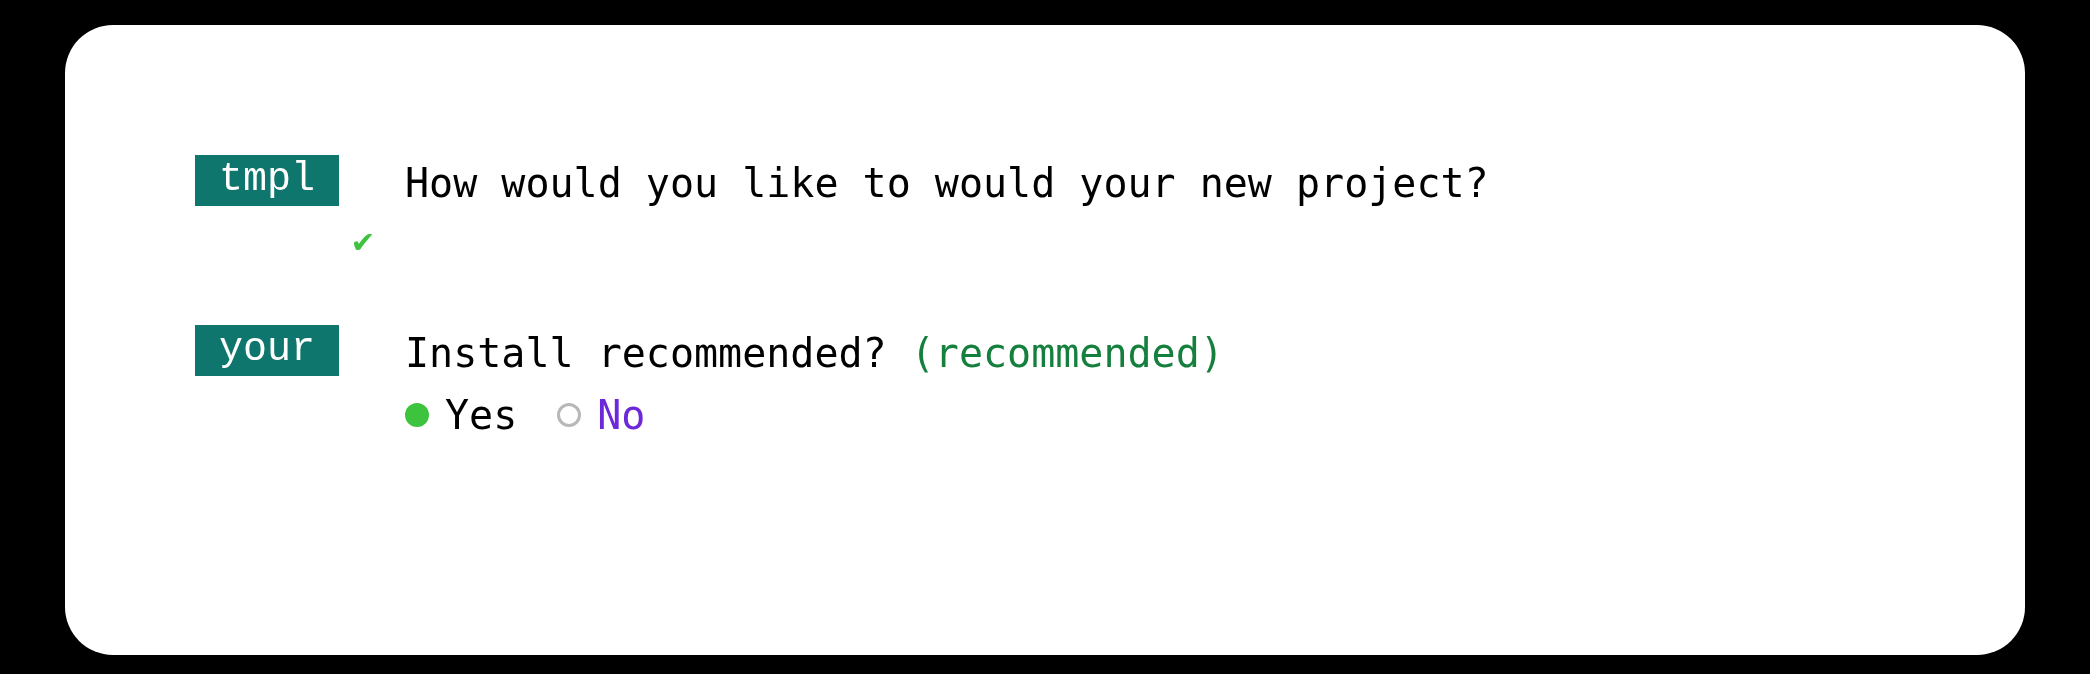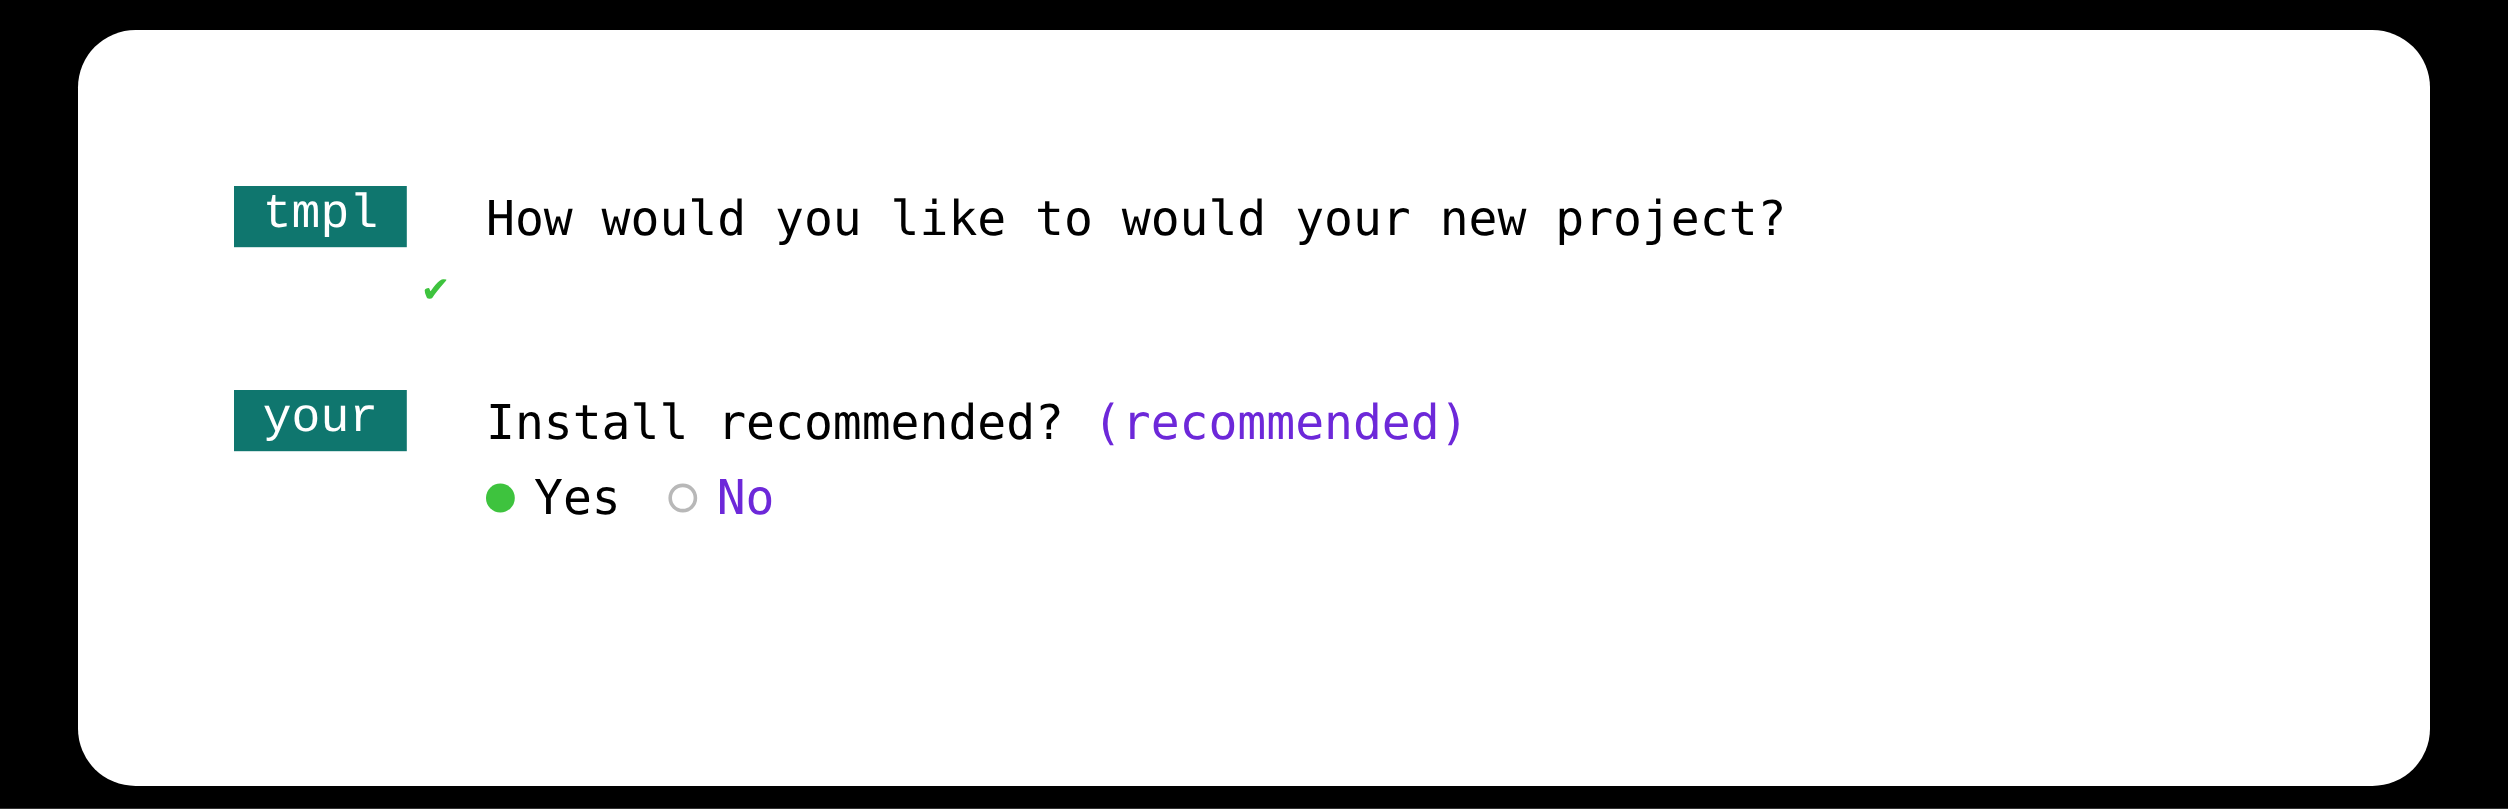--- a/index.html
+++ b/index.html
@@ -44,21 +44,21 @@
     .content-col {
       flex: 1;
       font-size: 40px;
       line-height: 1.4;
     }
     .question {
       color: #000;
       font-weight: 500;
     }
     .hint {
-      color: #6d28d9;
+      color: #15803d;
     }
     .sub {
       color: #b8b8b8;
       margin-top: 6px;
     }
     .status-line {
       display: flex;
       align-items: center;
       margin-top: 6px;
       color: #3ec33e;

